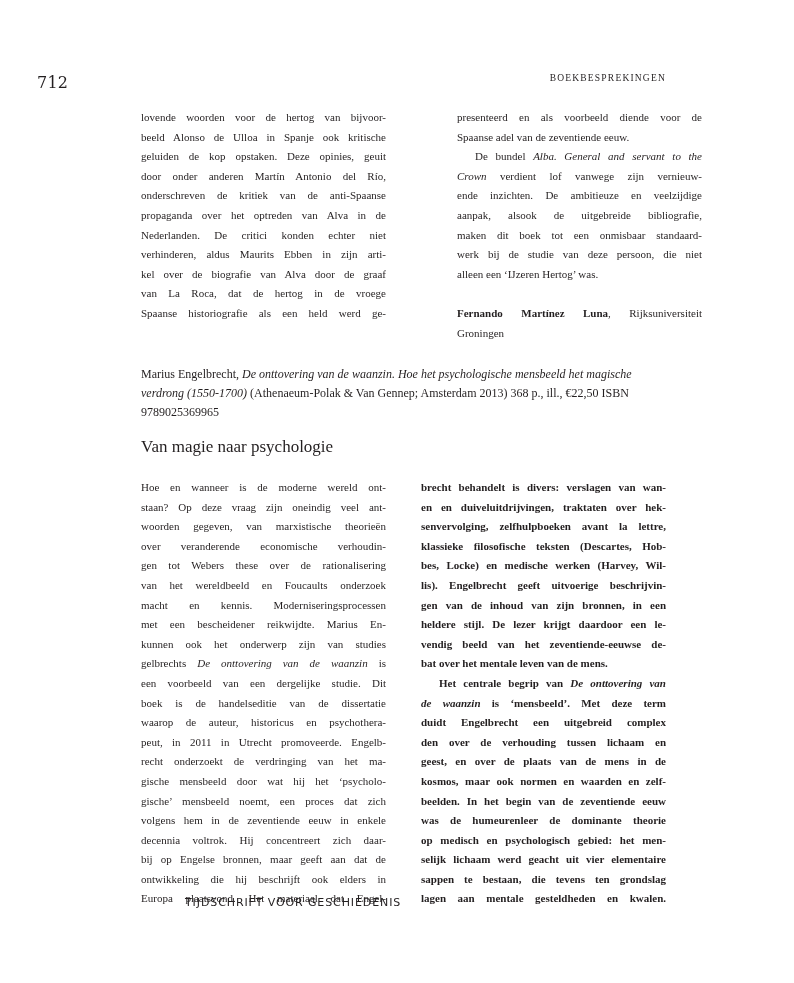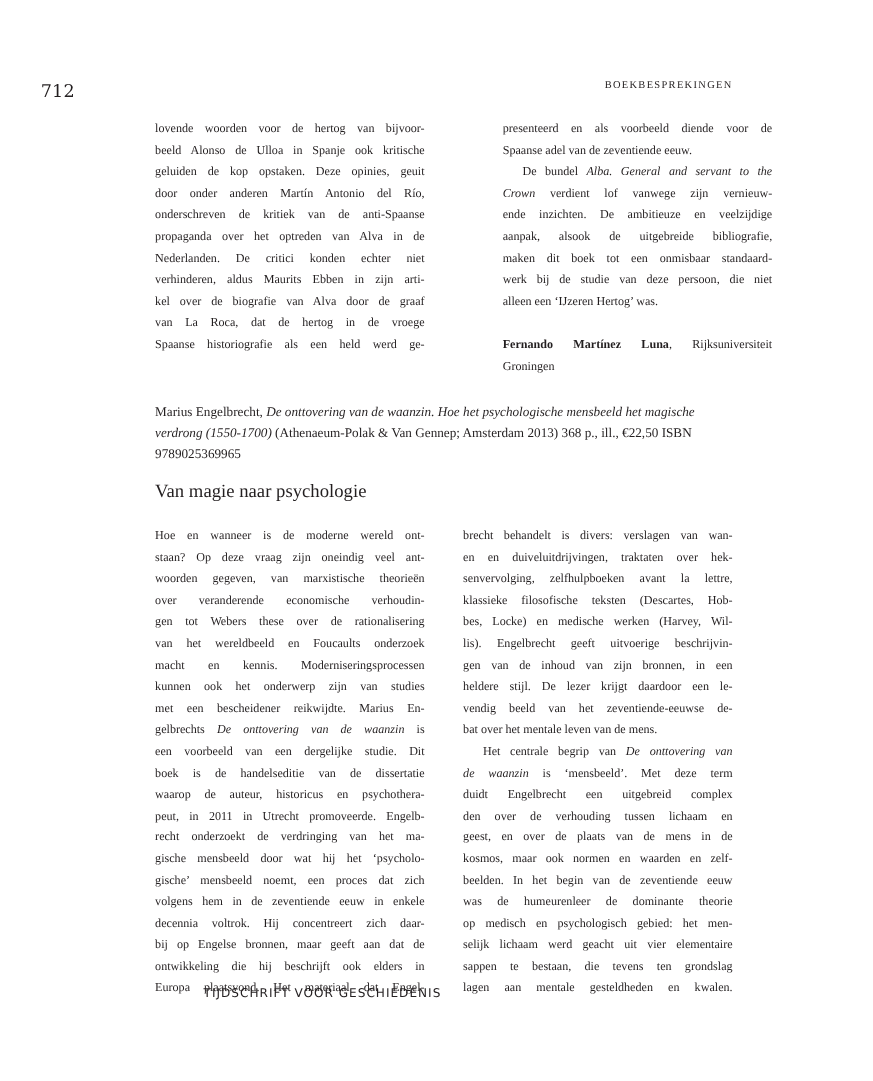--- a/index.html
+++ b/index.html
@@ -11,21 +11,21 @@
   .footer { position: absolute; left: 141px; top: 896px; font-family: "DejaVu Sans", "Liberation Sans", sans-serif;
             font-size: 11px; letter-spacing: 0.9px; margin-left: 44px; }
   .col { position: absolute; width: 245px; font-family: "Liberation Serif", "DejaVu Serif", serif;
          font-size: 11px; line-height: 19.6px; text-align: justify; hyphens: manual; }
   .col p { margin: 0; }
   .col .line { display: block; text-align: justify; text-align-last: justify; white-space: nowrap; }
   .col .line.last { text-align-last: left; }
   .col-left-top { left: 141px; top: 108px; }
   .col-right-top { left: 421px; top: 108px; margin-left: 36px; }
   .col-left-bottom { left: 141px; top: 478px; }
-  .col-right-bottom { left: 421px; top: 478px; }
+  .col-right-bottom { left: 421px; top: 478px; font-weight: bold; }
   .signature { margin-top: 19.6px !important; }
   .signature b { font-weight: bold; }
   .bibliographic-entry { position: absolute; left: 141px; top: 365px; width: 526px;
             font-family: "Liberation Serif", "DejaVu Serif", serif; font-size: 12px; line-height: 19px; }
   .bibliographic-entry .line { display: block; white-space: nowrap; }
   .review-title { position: absolute; left: 141px; top: 437px; margin: 0;
             font-family: "Liberation Serif", "DejaVu Serif", serif; font-size: 17px; font-weight: normal; }
   i { font-style: italic; }
 </style>
 </head>
@@ -80,22 +80,22 @@
 
 <div class="col col-left-bottom">
   <p>
     <span class="line">Hoe en wanneer is de moderne wereld ont-</span>
     <span class="line">staan? Op deze vraag zijn oneindig veel ant-</span>
     <span class="line">woorden gegeven, van marxistische theorieën</span>
     <span class="line">over veranderende economische verhoudin-</span>
     <span class="line">gen tot Webers these over de rationalisering</span>
     <span class="line">van het wereldbeeld en Foucaults onderzoek</span>
     <span class="line">macht en kennis. Moderniseringsprocessen</span>
+    <span class="line">met een bescheidener reikwijdte. Marius En-</span>
     <span class="line">kunnen ook het onderwerp zijn van studies</span>
-    <span class="line">met een bescheidener reikwijdte. Marius En-</span>
     <span class="line"><span>gelbrechts </span><i>De onttovering van de waanzin</i><span> is</span></span>
     <span class="line">een voorbeeld van een dergelijke studie. Dit</span>
     <span class="line">boek is de handelseditie van de dissertatie</span>
     <span class="line">waarop de auteur, historicus en psychothera-</span>
     <span class="line">peut, in 2011 in Utrecht promoveerde. Engelb-</span>
     <span class="line">recht onderzoekt de verdringing van het ma-</span>
     <span class="line">gische mensbeeld door wat hij het ‘psycholo-</span>
     <span class="line">gische’ mensbeeld noemt, een proces dat zich</span>
     <span class="line">volgens hem in de zeventiende eeuw in enkele</span>
     <span class="line">decennia voltrok. Hij concentreert zich daar-</span>

